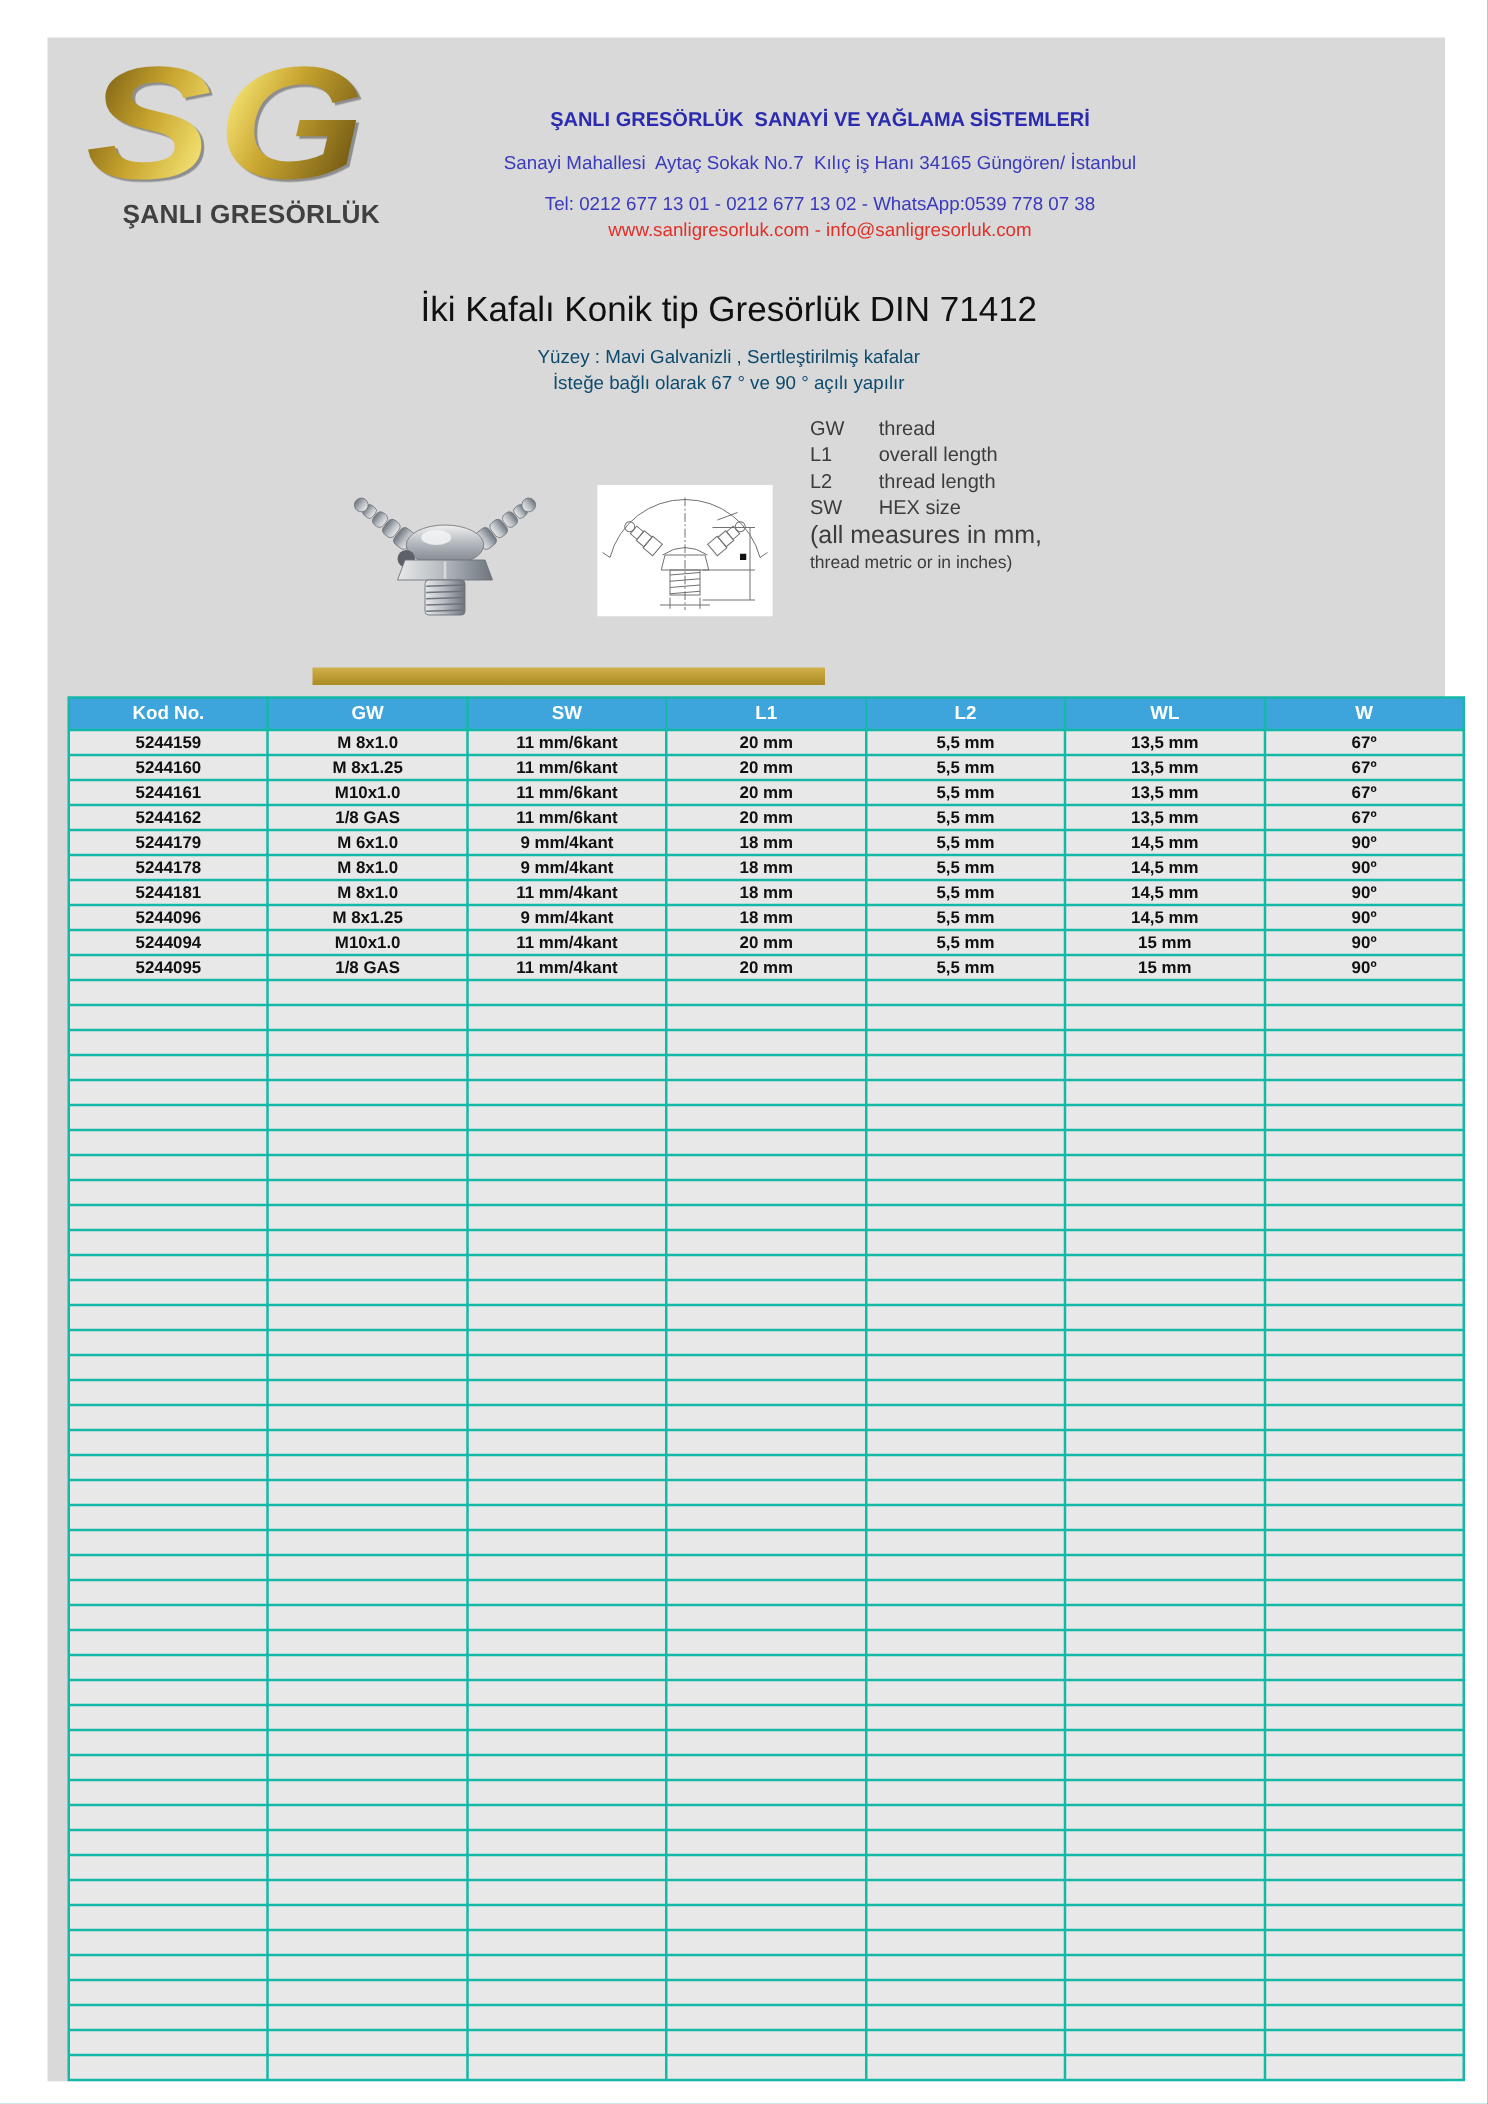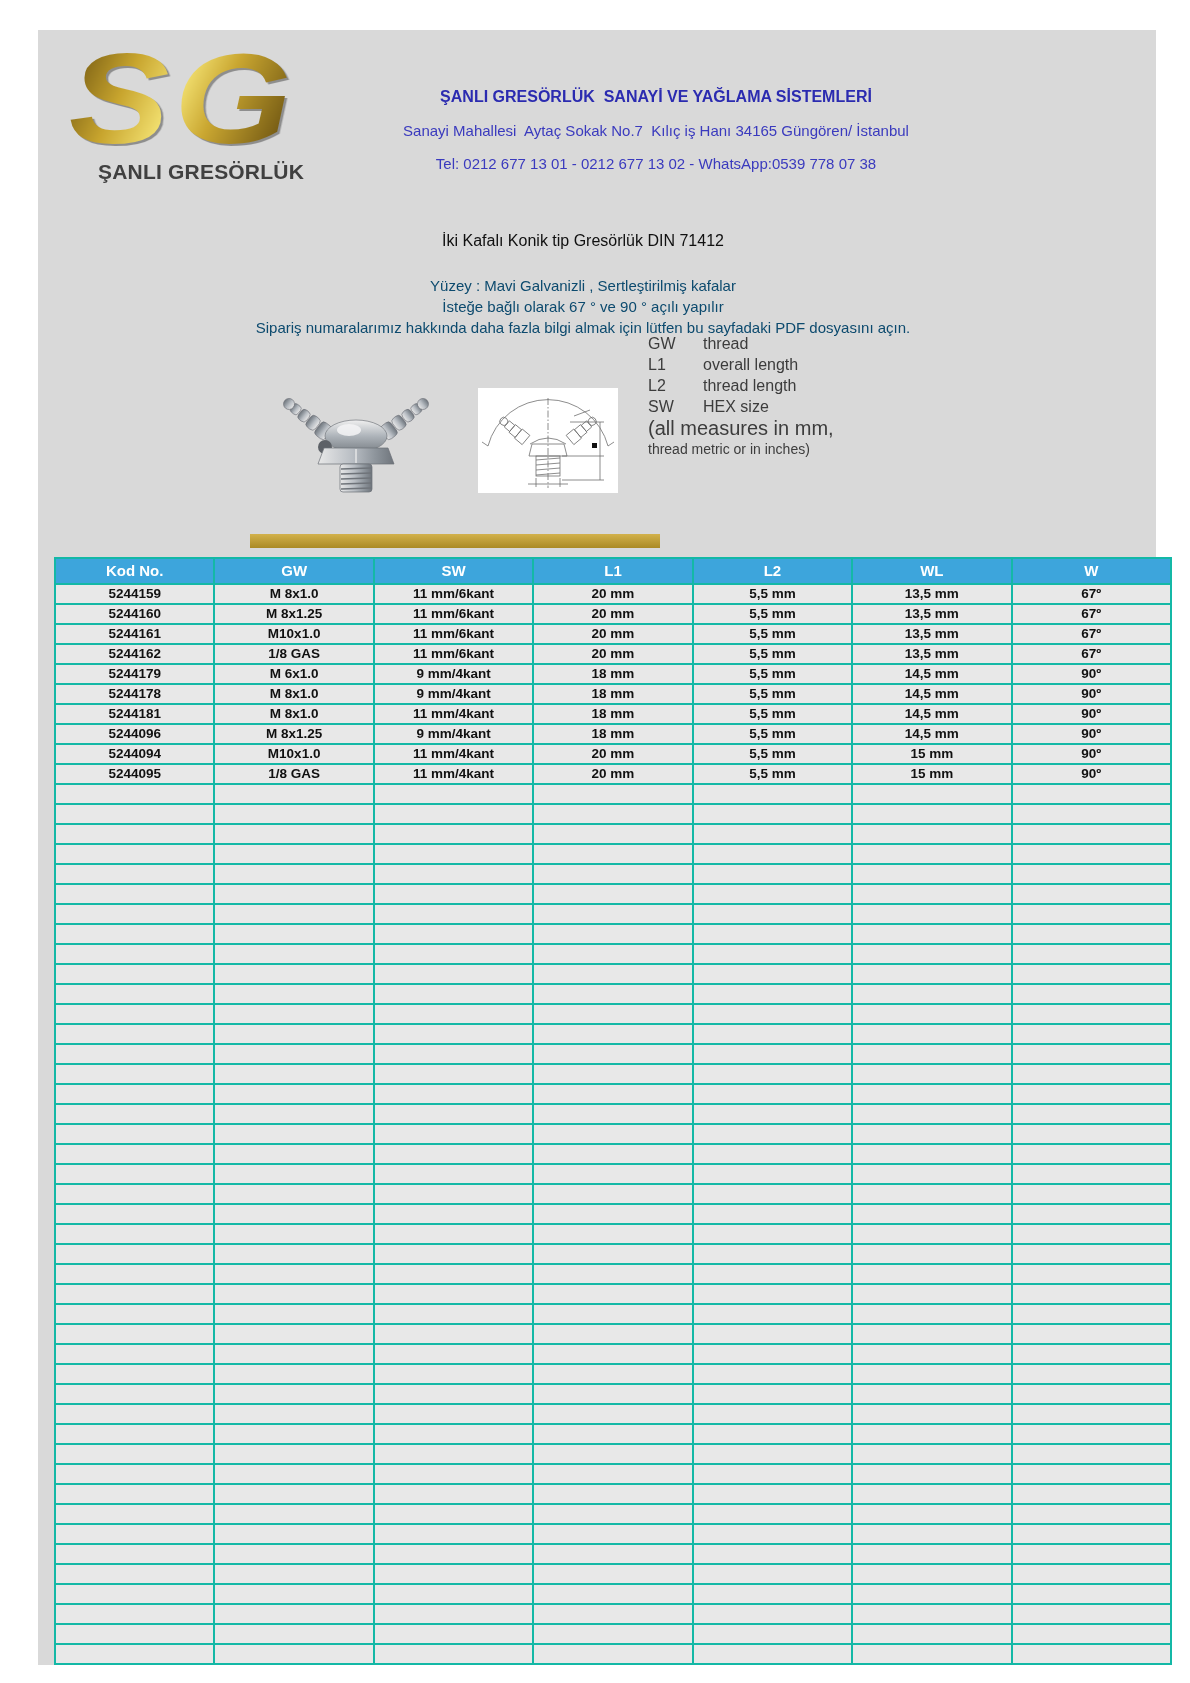--- a/index.html
+++ b/index.html
@@ -21,21 +21,21 @@
     filter:drop-shadow(2px 2px 0px rgba(80,80,80,.55));
   }
   .logo-brand{margin-top:-6px;font-size:21px;font-weight:bold;color:#404040;letter-spacing:0.2px;text-align:right;}
   
   .header-block{position:absolute;left:318px;top:58px;width:600px;text-align:center;}
   .h-line1{font-size:16px;font-weight:bold;color:#2b2bb0;white-space:pre;}
   .h-line2,.h-line3{font-size:15px;color:#3a3abe;margin-top:16px;white-space:pre;}
   .h-line4{font-size:15px;color:#e03028;margin-top:4px;}
   
   .title{position:absolute;left:0;top:202px;width:1090px;text-align:center;
-         font-size:16px;color:#101010;}
+         font-size:28px;color:#101010;}
   .subtitle{position:absolute;left:0;top:247px;width:1090px;text-align:center;
             font-size:15px;color:#0c4a6e;}
   .subtitle p{margin:0 0 4px 0;}
   
   .photo-wrap{position:absolute;left:228px;top:362px;width:180px;height:102px;}
   .drawing-wrap{position:absolute;left:440px;top:358px;width:140px;height:105px;background:#ffffff;}
   
   .legend{position:absolute;left:610px;top:303px;color:#3c3c3c;}
   .legend-row{display:grid;grid-template-columns:55px auto;font-size:16px;line-height:21px;}
   .legend-note1{font-size:20px;line-height:21px;margin-top:1px;}
@@ -62,27 +62,27 @@
 
   <div class="logo-block">
     <div class="logo-sg">SG</div>
     <div class="logo-brand">ŞANLI GRESÖRLÜK</div>
   </div>
 
   <div class="header-block">
     <div class="h-line1">ŞANLI GRESÖRLÜK  SANAYİ VE YAĞLAMA SİSTEMLERİ</div>
     <div class="h-line2">Sanayi Mahallesi  Aytaç Sokak No.7  Kılıç iş Hanı 34165 Güngören/ İstanbul</div>
     <div class="h-line3">Tel: 0212 677 13 01 - 0212 677 13 02 - WhatsApp:0539 778 07 38</div>
+    <div class="h-line4">www.sanligresorluk.com - info@sanligresorluk.com</div>
   </div>
 
   <div class="title">İki Kafalı Konik tip Gresörlük DIN 71412</div>
   <div class="subtitle">
     <p>Yüzey : Mavi Galvanizli , Sertleştirilmiş kafalar</p>
     <p>İsteğe bağlı olarak 67 ° ve 90 ° açılı yapılır</p>
-    <p>Sipariş numaralarımız hakkında daha fazla bilgi almak için lütfen bu sayfadaki PDF dosyasını açın.</p>
   </div>
 
   <div class="photo-wrap">
     <svg width="180" height="102" viewBox="0 0 180 102">
       <defs>
         <linearGradient id="met" x1="0" y1="0" x2="1" y2="0">
           <stop offset="0" stop-color="#e8e8e8"></stop>
             <stop offset="0.45" stop-color="#b9bec4"></stop>
           <stop offset="0.75" stop-color="#8e959c"></stop>
             <stop offset="1" stop-color="#6f757c"></stop>

